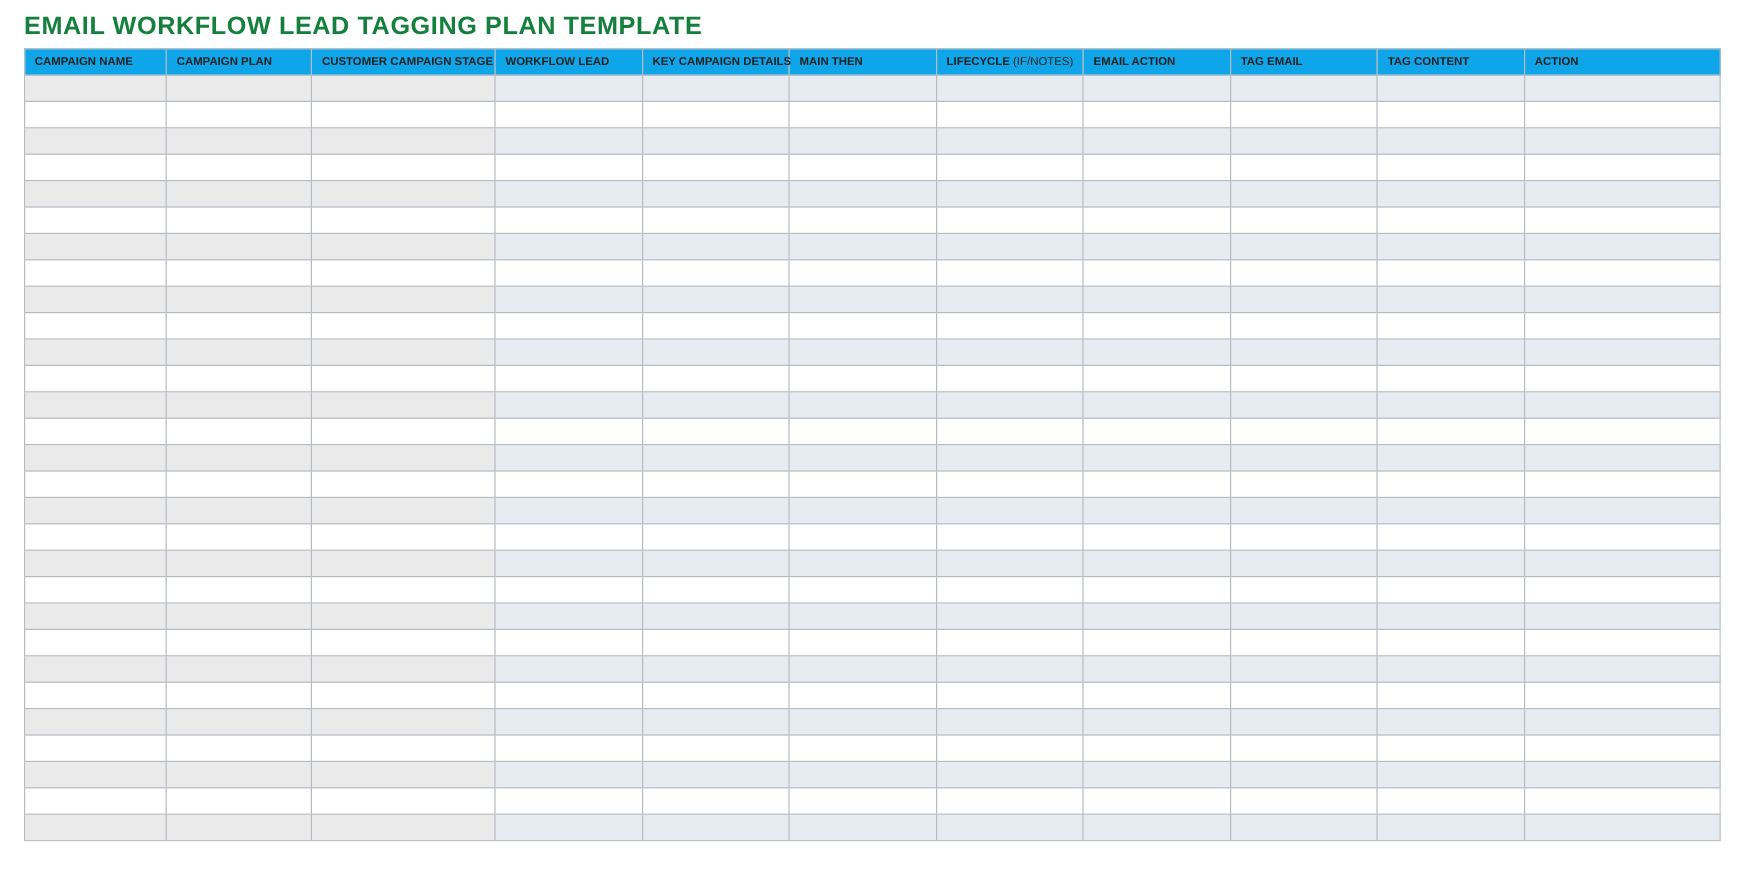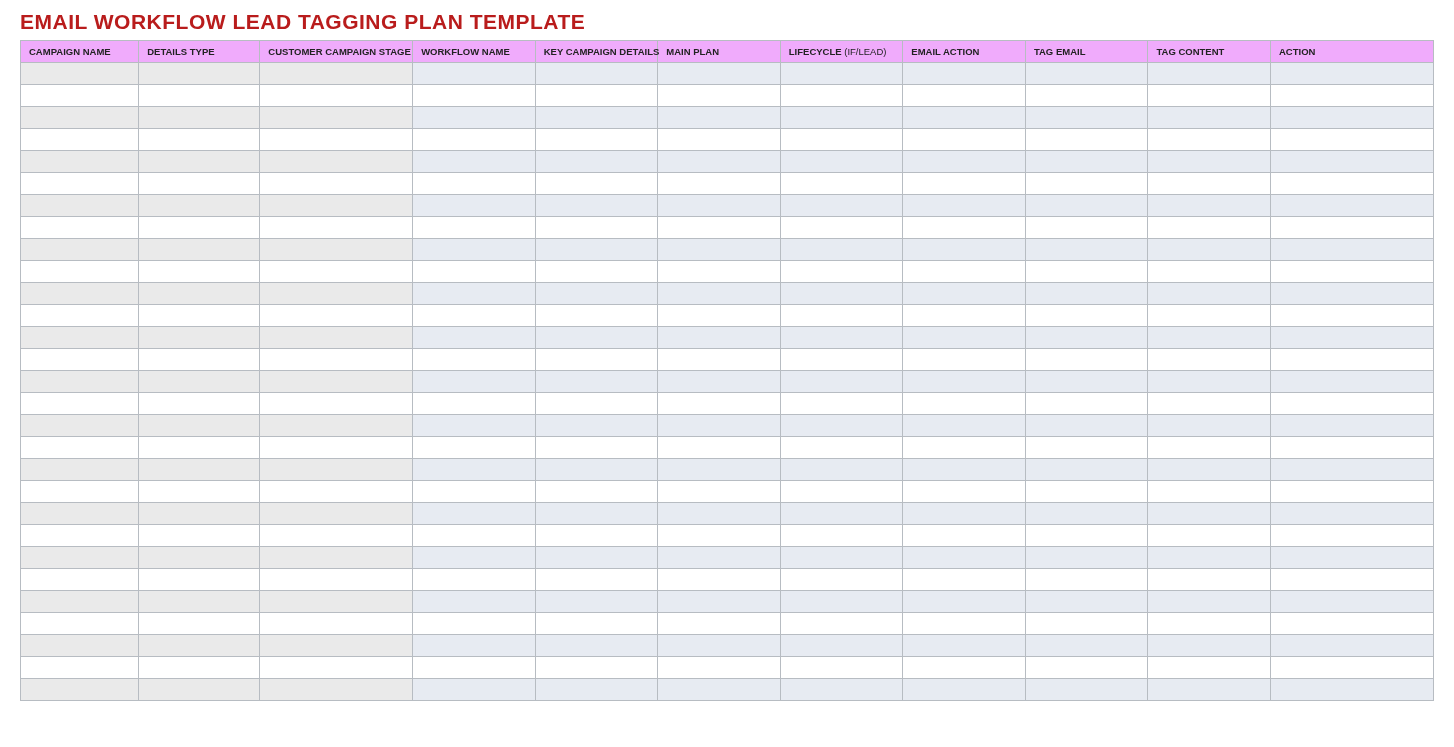--- a/index.html
+++ b/index.html
@@ -6,34 +6,34 @@
   body {
     margin: 0;
     padding: 10px 20px 20px 20px;
     font-family: "Century Gothic", "Futura", Arial, sans-serif;
     background: #ffffff;
   }
   h1.page-title {
     font-size: 21px;
     font-weight: bold;
     letter-spacing: 0.5px;
-    color: #b91c1c;
+    color: #15803d;
     margin: 0 0 6px 0;
   }
   .table-wrap {
     width: 100%;
     overflow: auto;
   }
   table.grid {
     width: 100%;
     border-collapse: collapse;
     table-layout: fixed;
   }
   table.grid th {
-    background: #f0abfc;
+    background: #0ea5e9;
     border: 1px solid #b7bcc2;
     font-size: 9.5px;
     font-weight: bold;
     color: #222;
     text-align: left;
     padding: 5px 8px;
     white-space: nowrap;
     height: 22px;
   }
   table.grid th .light {
@@ -78,26 +78,26 @@
         <col class="c6">
         <col class="c7">
         <col class="c8">
         <col class="c9">
         <col class="c10">
         <col class="c11">
     </colgroup>
     <thead>
       <tr id="header-row">
           <th><span>CAMPAIGN NAME</span></th>
-          <th><span>DETAILS TYPE</span></th>
+          <th><span>CAMPAIGN PLAN</span></th>
           <th><span>CUSTOMER CAMPAIGN STAGE</span></th>
-          <th><span>WORKFLOW NAME</span></th>
+          <th><span>WORKFLOW LEAD</span></th>
           <th><span>KEY CAMPAIGN DETAILS</span></th>
-          <th><span>MAIN PLAN</span></th>
-          <th><span>LIFECYCLE</span><span class="light"> (IF/LEAD)</span></th>
+          <th><span>MAIN THEN</span></th>
+          <th><span>LIFECYCLE</span><span class="light"> (IF/NOTES)</span></th>
           <th><span>EMAIL ACTION</span></th>
           <th><span>TAG EMAIL</span></th>
           <th><span>TAG CONTENT</span></th>
           <th><span>ACTION</span></th>
         </tr>
     </thead>
     <tbody id="table-body">
         <tr>
           <td class="col-a"></td>
           <td class="col-a"></td>

